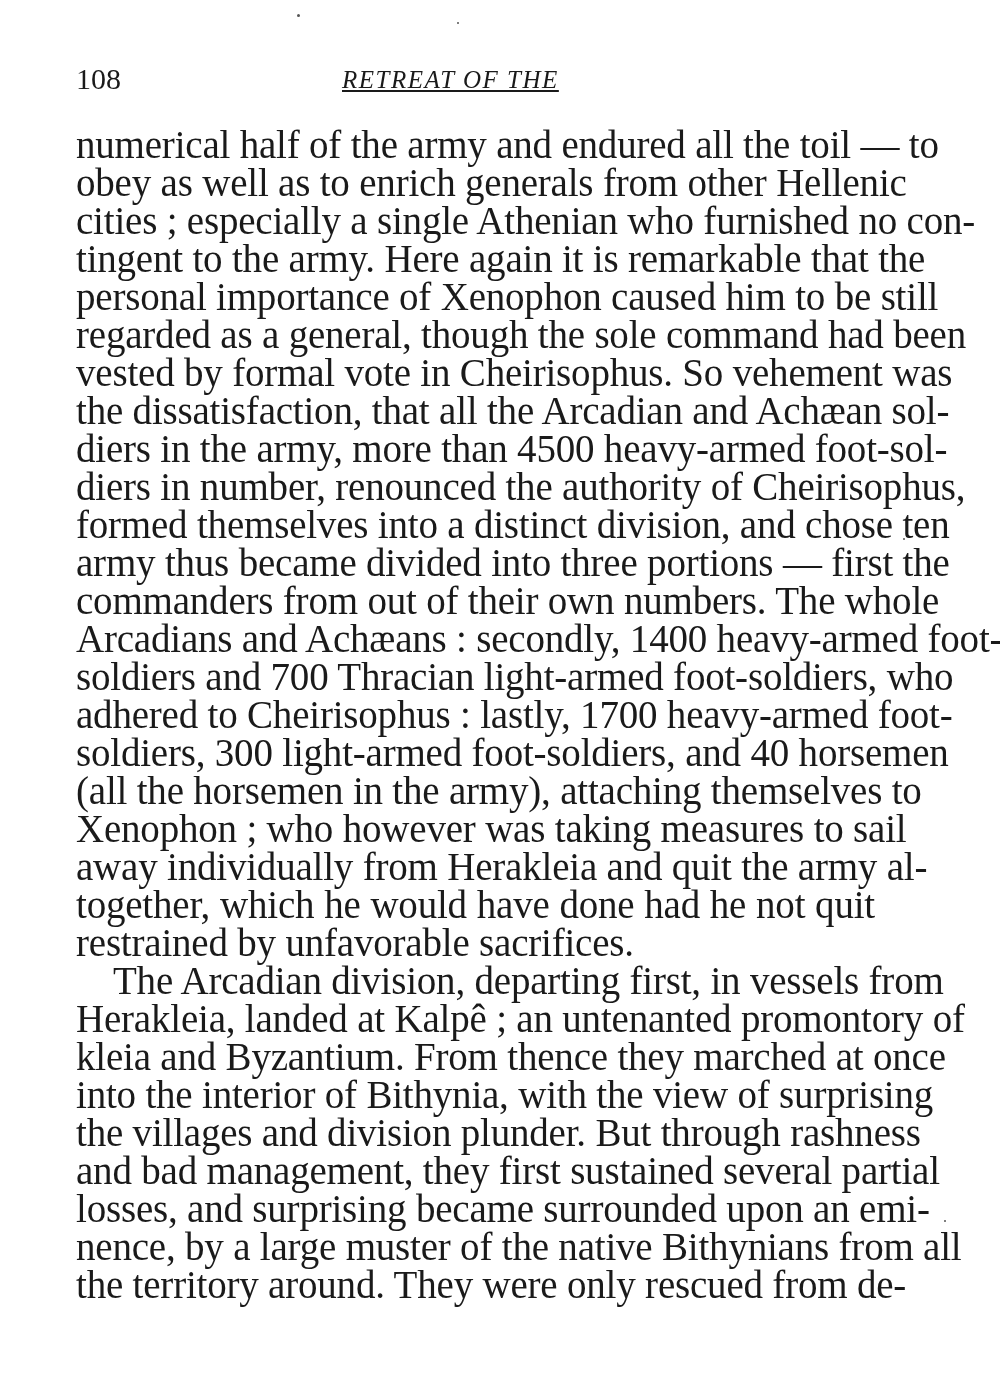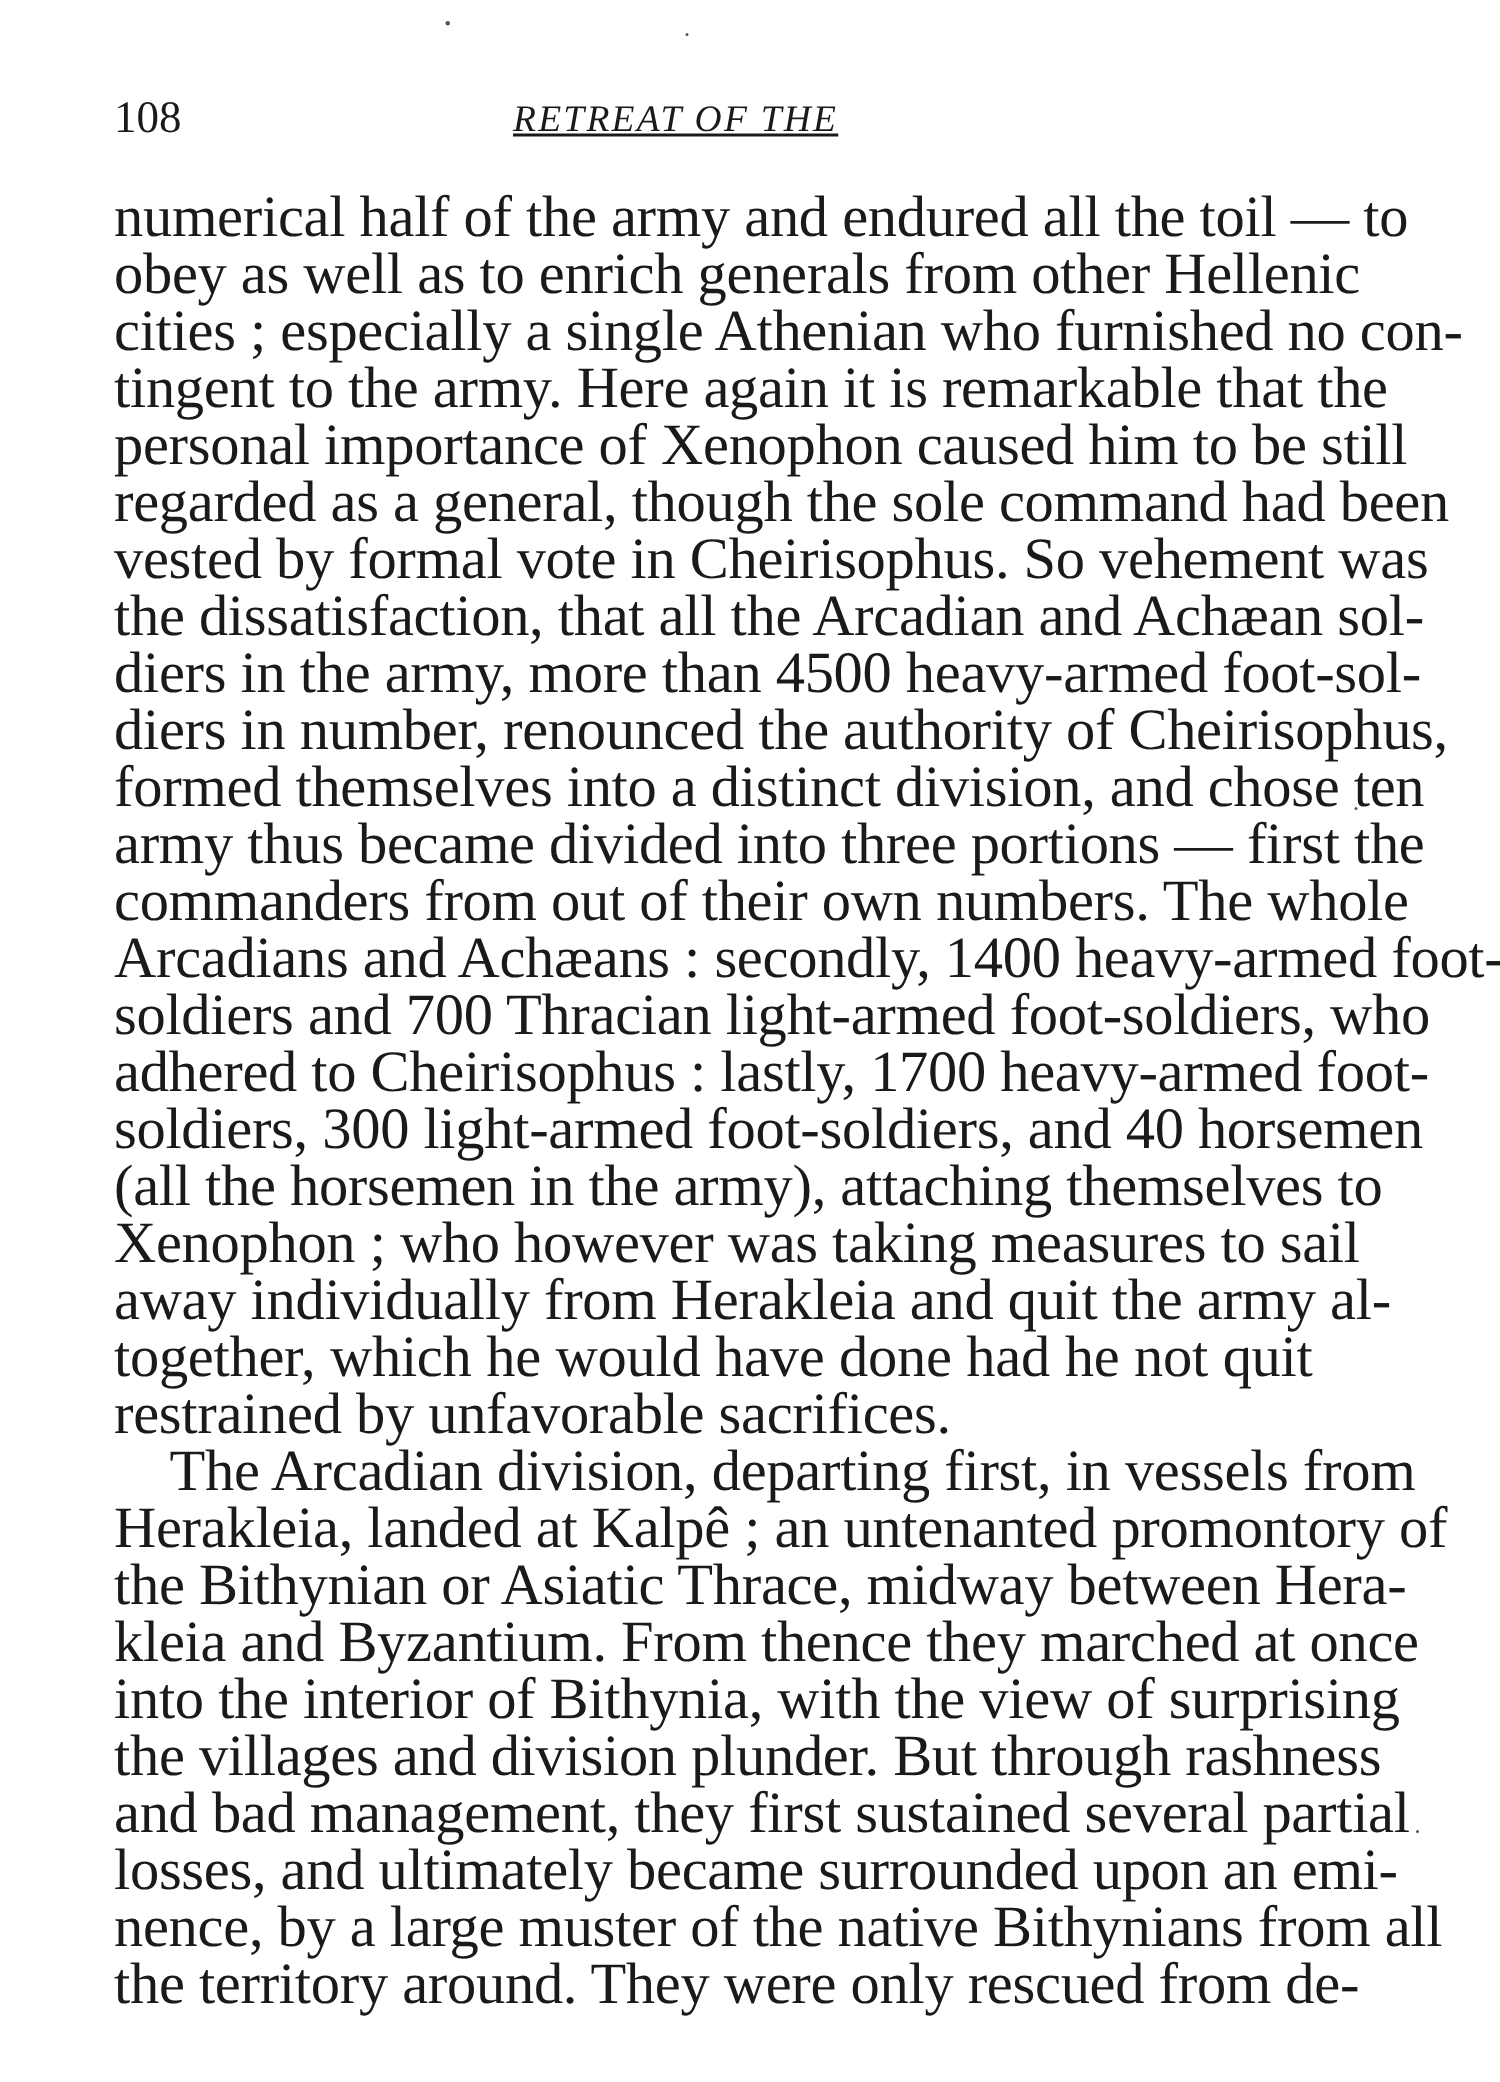--- a/index.html
+++ b/index.html
@@ -103,26 +103,25 @@
       <span class="line">soldiers, 300 light-armed foot-soldiers, and 40 horsemen</span>
       <span class="line">(all the horsemen in the army), attaching themselves to</span>
       <span class="line">Xenophon ; who however was taking measures to sail</span>
       <span class="line">away individually from Herakleia and quit the army al-</span>
       <span class="line">together, which he would have done had he not quit</span>
       <span class="line last">restrained by unfavorable sacrifices.</span>
     </div>
     <div class="paragraph">
       <span class="line indent">The Arcadian division, departing first, in vessels from</span>
       <span class="line">Herakleia, landed at Kalpê ; an untenanted promontory of</span>
-      <span class="line">the Bithynian or Asiatic Thrace, midway between Hera-</span>
       <span class="line">kleia and Byzantium.  From thence they marched at once</span>
       <span class="line">into the interior of Bithynia, with the view of surprising</span>
       <span class="line">the villages and division plunder.  But through rashness</span>
       <span class="line">and bad management, they first sustained several partial</span>
-      <span class="line">losses, and ultimately became surrounded upon an emi-</span>
+      <span class="line">losses, and surprising became surrounded upon an emi-</span>
       <span class="line">nence, by a large muster of the native Bithynians from all</span>
       <span class="line">the territory around.  They were only rescued from de-</span>
     </div>
   </div>
 
   <span class="speck" style="left:297px;top:14px;width:3px;height:3px;"></span>
   <span class="speck" style="left:457px;top:22px;width:2px;height:2px;"></span>
   <span class="speck" style="left:903px;top:538px;width:2px;height:2px;"></span>
   <span class="speck" style="left:944px;top:1220px;width:2px;height:2px;"></span>
 </div>

